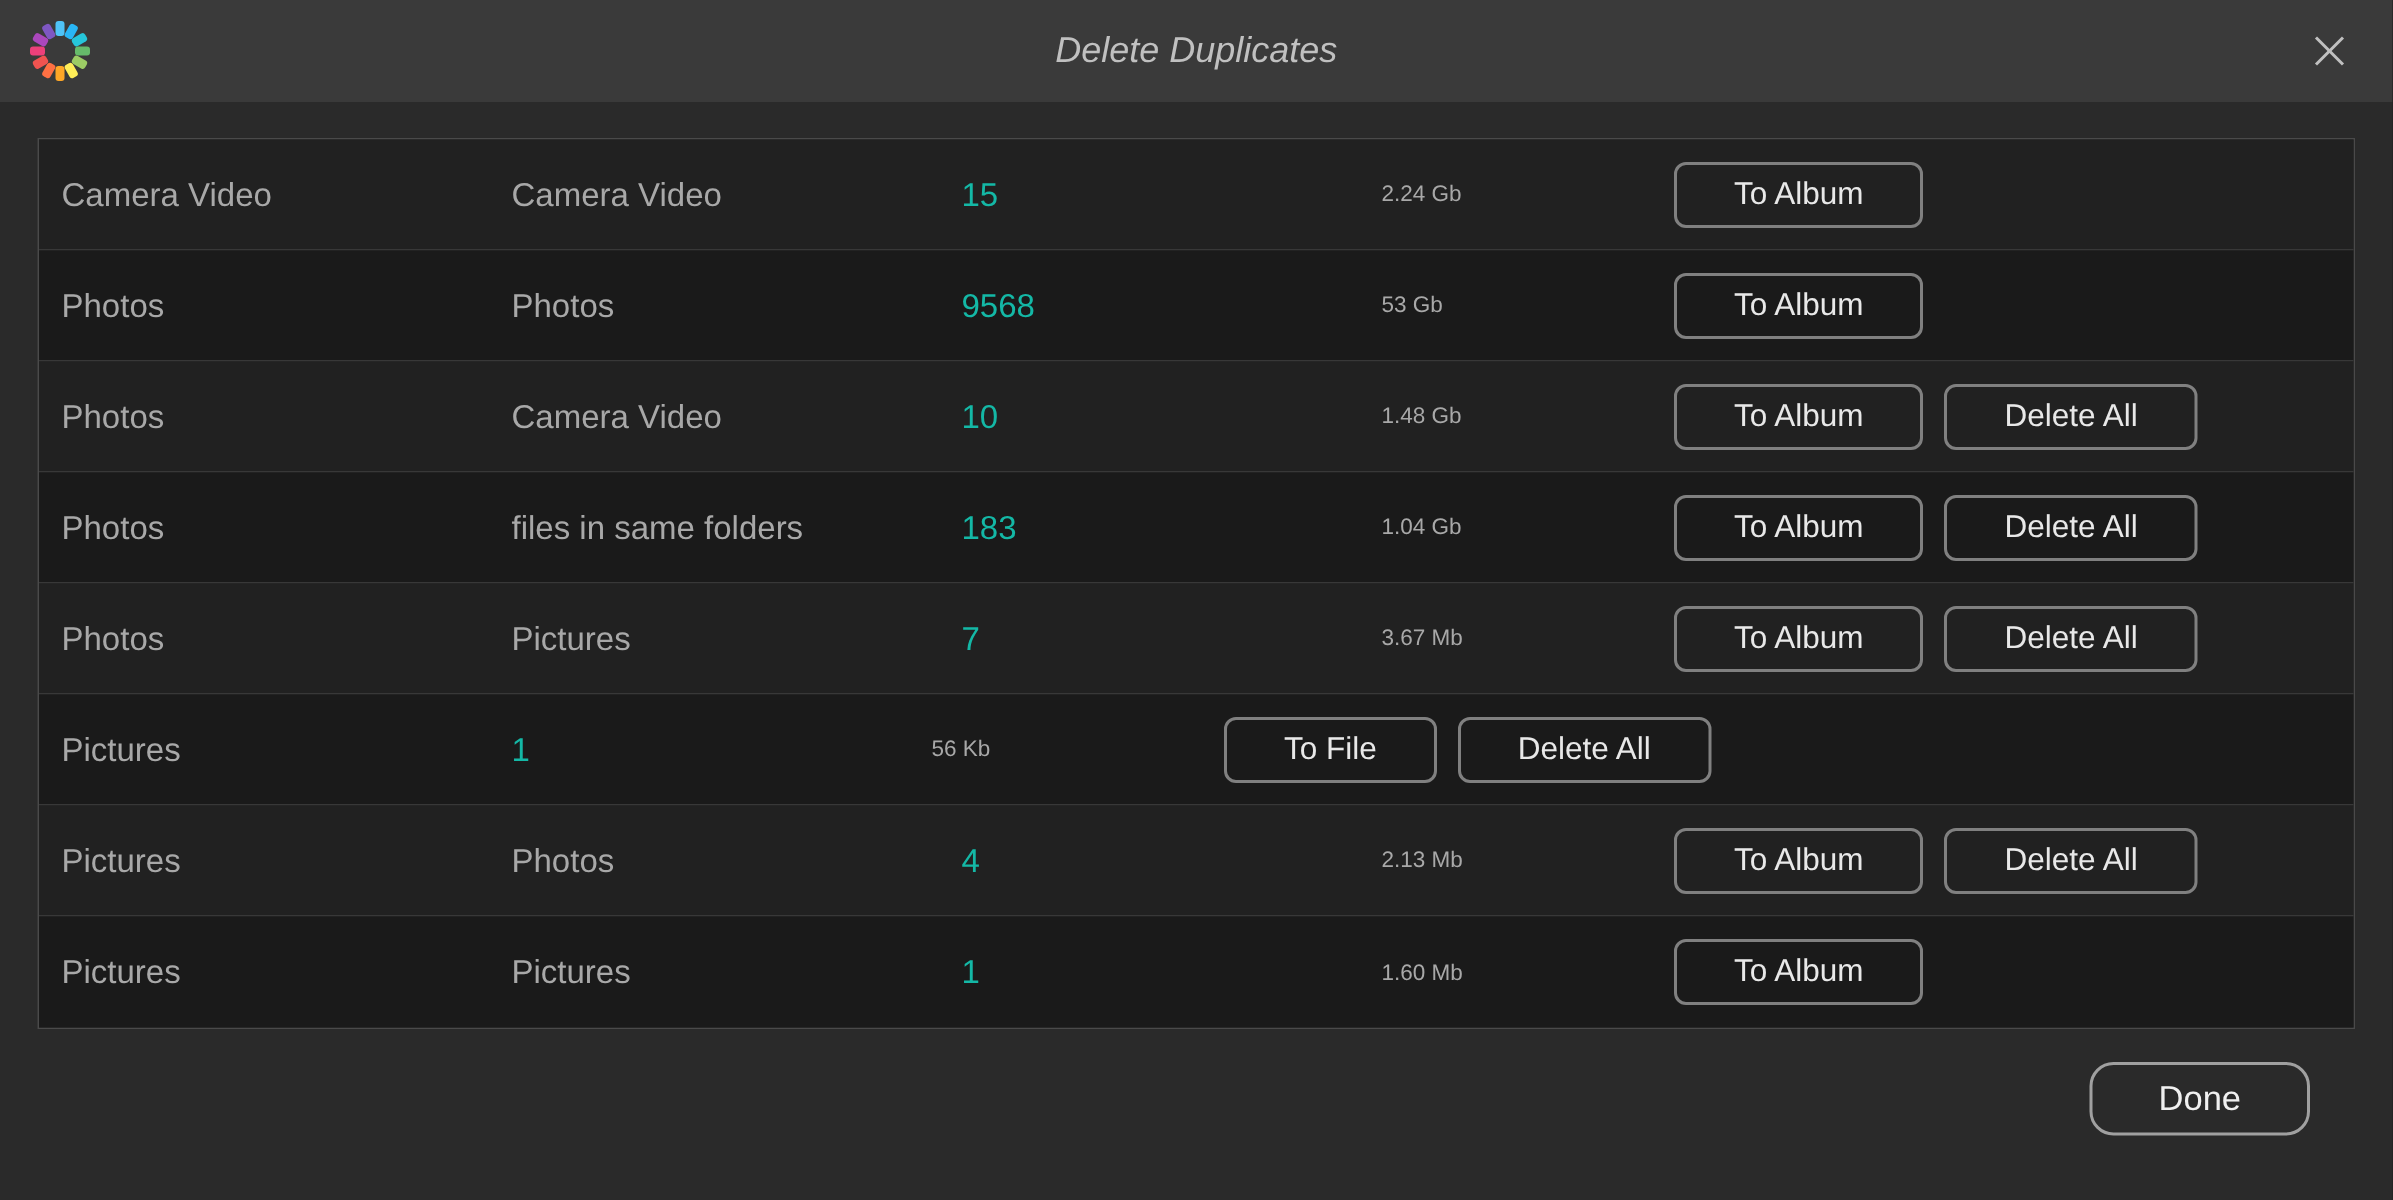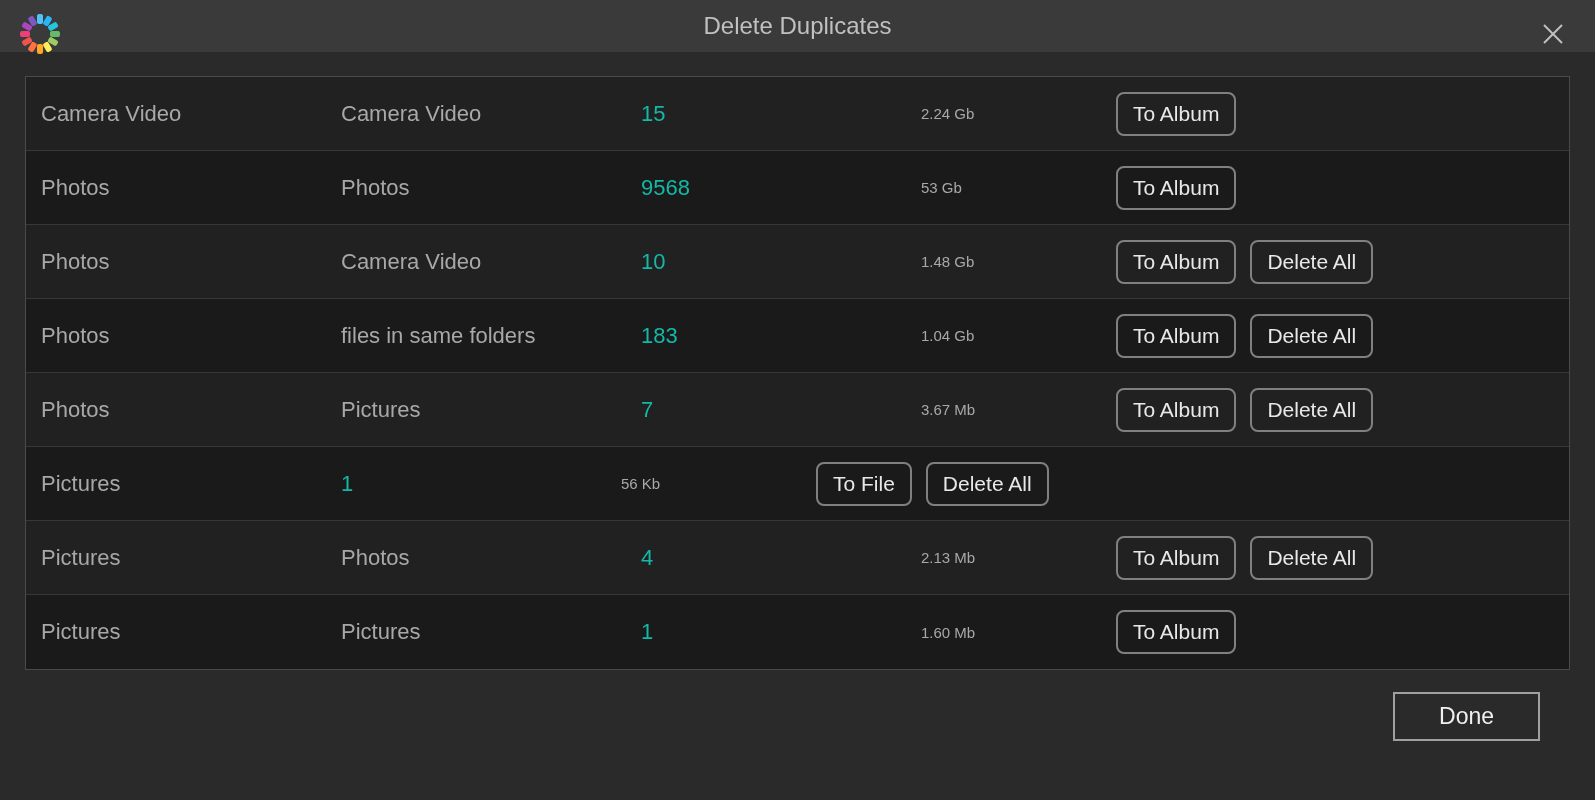--- a/index.html
+++ b/index.html
@@ -9,27 +9,28 @@
     }
     body {
       width: 1595px;
       height: 800px;
       background: #2a2a2a;
       font-family: -apple-system, BlinkMacSystemFont, "Segoe UI", Arial, sans-serif;
       color: #b8b8b8;
       overflow: hidden;
     }
     .header {
-      height: 52px;
+      height: 68px;
       background: #3a3a3a;
       display: flex;
       align-items: center;
       justify-content: space-between;
       padding: 0 20px;
       position: relative;
+      font-style: italic;
     }
     .logo {
       width: 44px;
       height: 44px;
       position: absolute;
       left: 18px;
       top: 12px;
     }
     .title {
       position: absolute;
@@ -101,33 +102,33 @@
       flex: 1;
       display: flex;
       gap: 14px;
     }
     .action-btn {
       background: transparent;
       border: 2px solid #808080;
       border-radius: 8px;
       color: #e8e8e8;
       font-size: 21px;
-      padding: 8px 15px;
+      padding: 8px 38px;
       cursor: pointer;
       font-family: inherit;
     }
     .footer {
       display: flex;
       justify-content: flex-end;
       padding: 22px 30px 0 0;
     }
     .done-btn {
       background: transparent;
       border: 2px solid #a0a0a0;
-      border-radius: 0;
+      border-radius: 16px;
       color: #f0f0f0;
       font-size: 23px;
       font-weight: 500;
       padding: 9px 44px;
       cursor: pointer;
       font-family: inherit;
     }
   </style>
 </head>
 <body>

